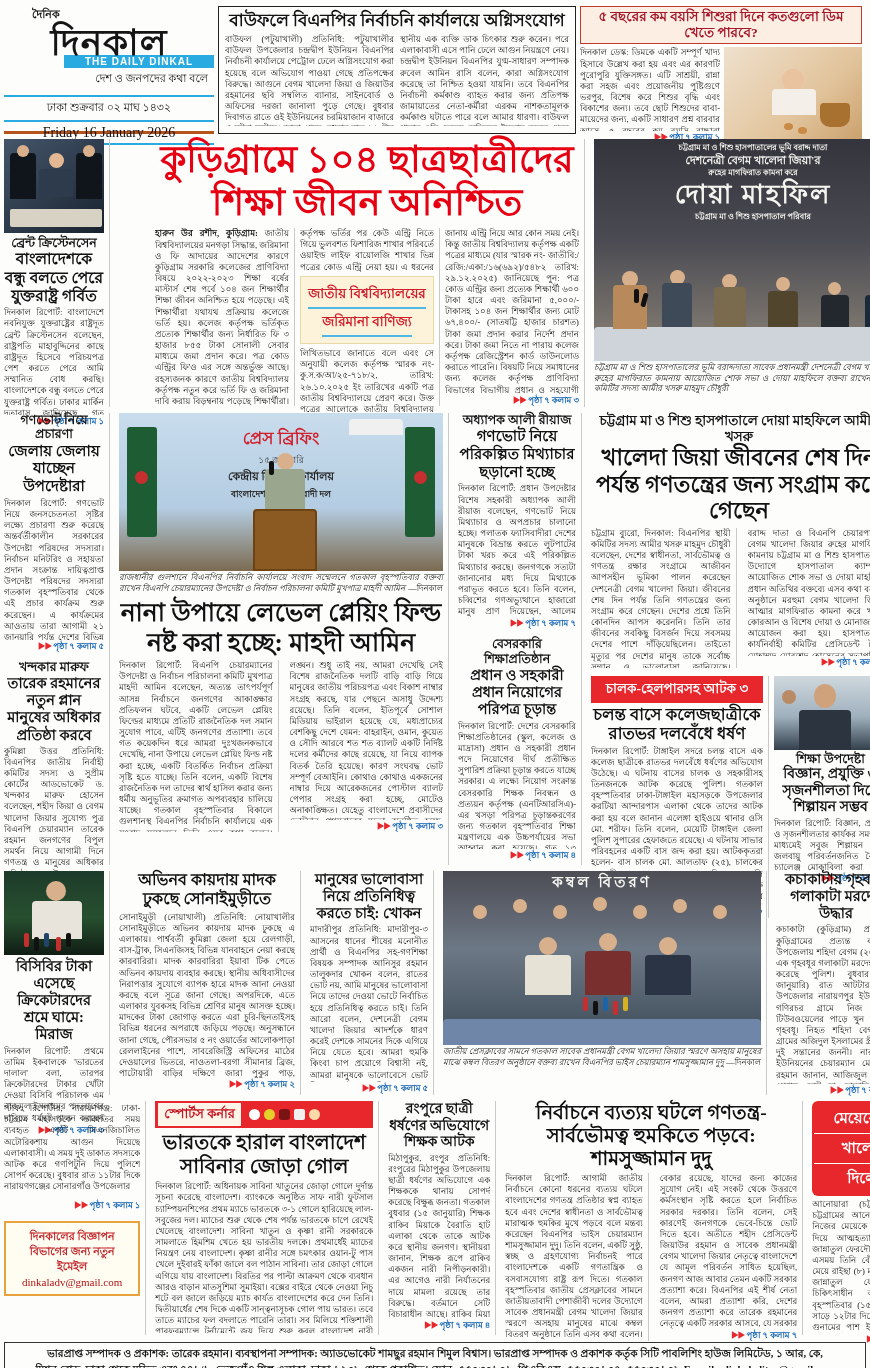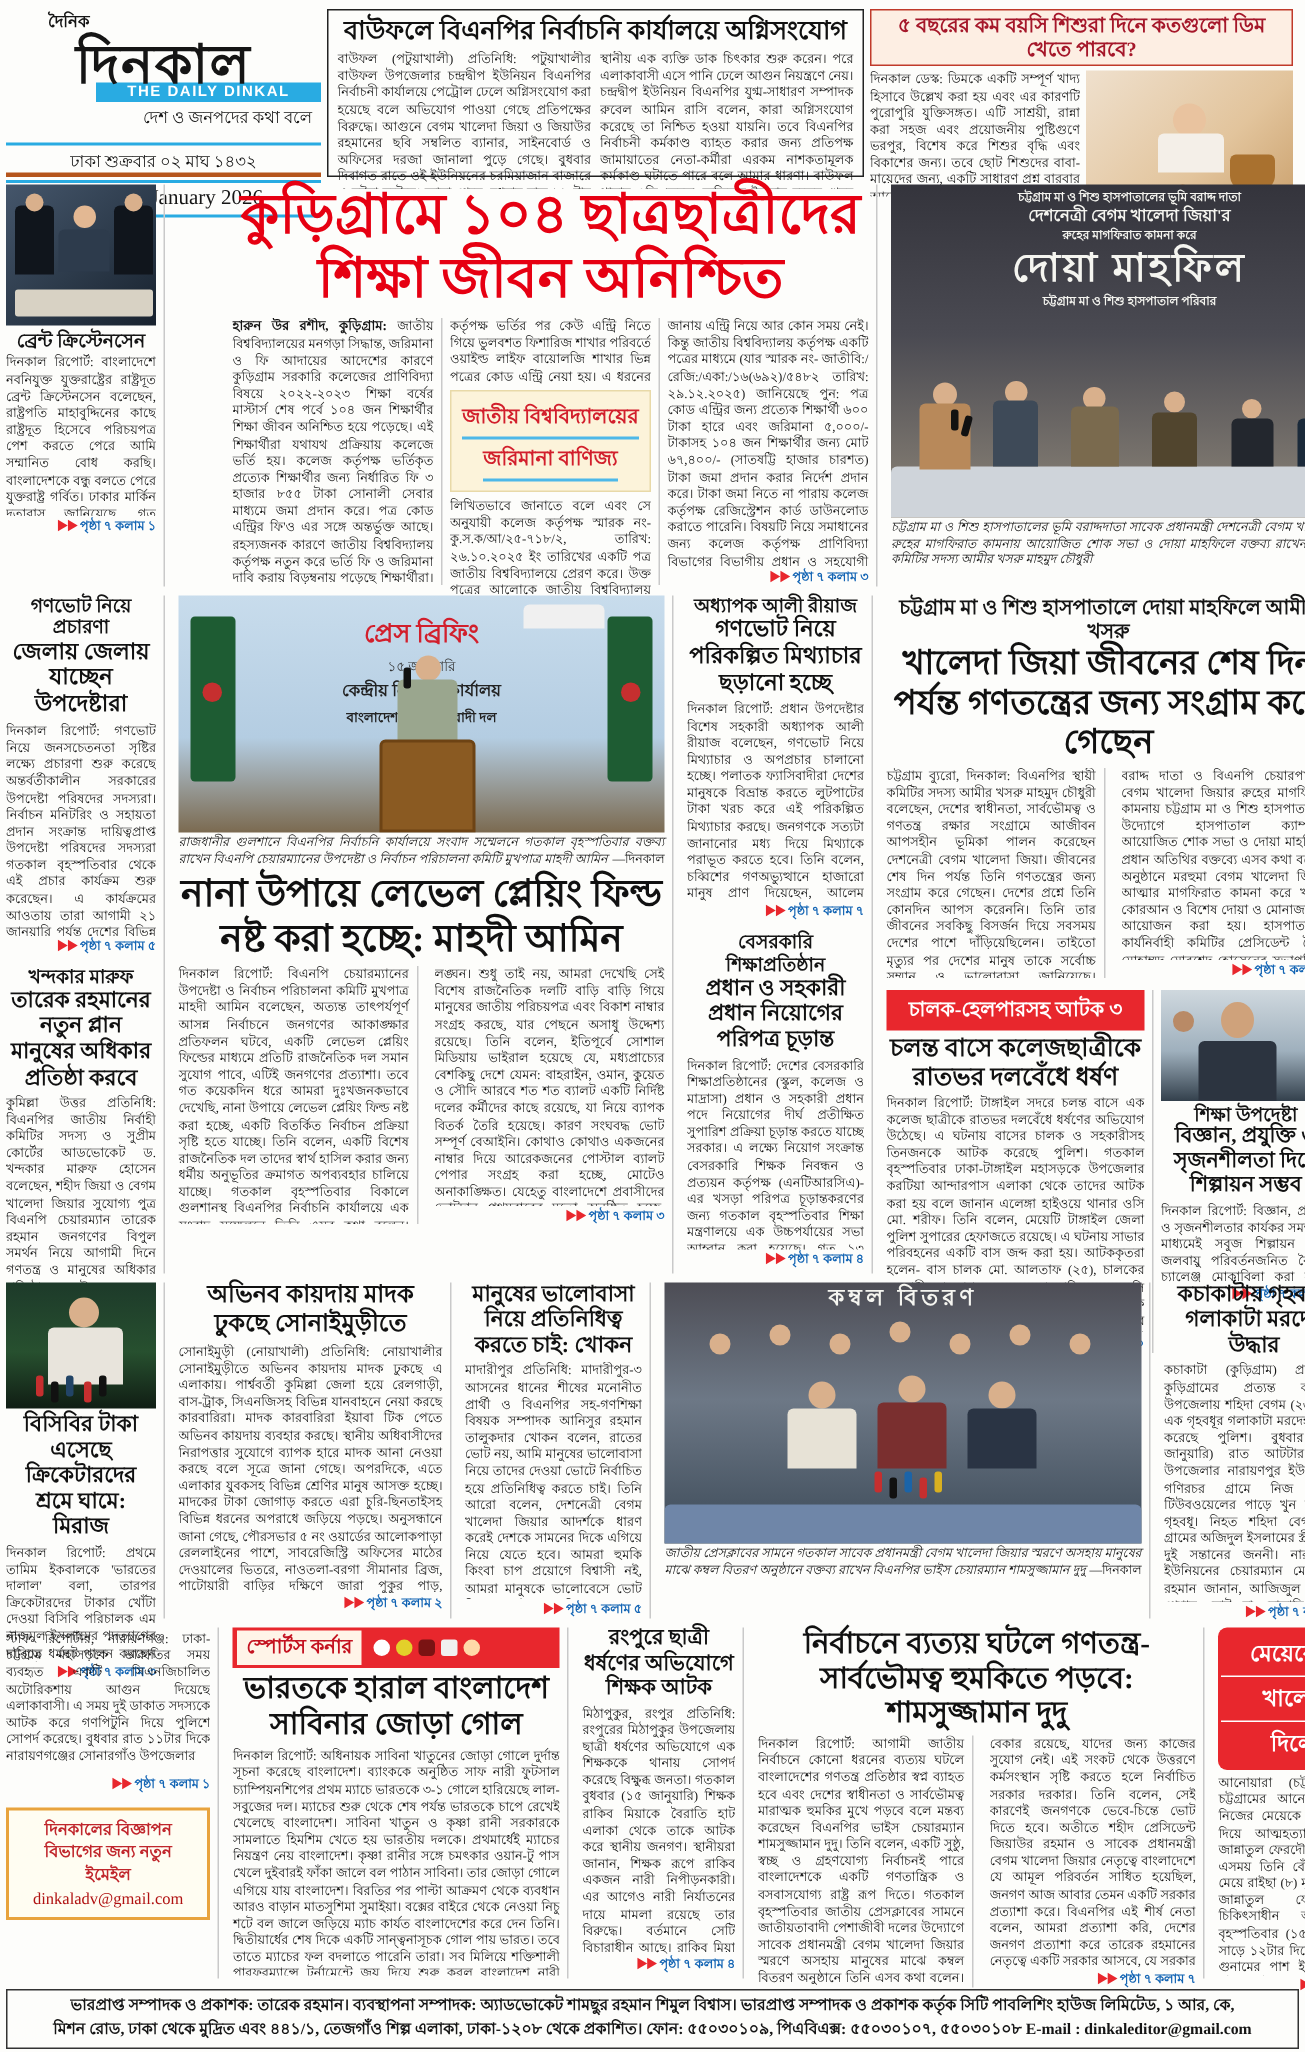--- a/index.html
+++ b/index.html
@@ -38,21 +38,21 @@
   .ph-grad4 { background:linear-gradient(135deg,#efe0cd 0%,#e2c49c 60%,#caa06c 100%); }
   .ph-grad5 { background:linear-gradient(180deg,#1d3a2a 0%,#27502f 55%,#101d14 100%); }
   .ph-grad6 { background:linear-gradient(180deg,#4d4d55 0%,#6d7886 45%,#3c4a58 100%); }
   .ph-grad7 { background:linear-gradient(180deg,#cfd8de 0%,#9fb0bd 55%,#33404c 100%); }
   .photo .ph-head { position:absolute; border-radius:50%; background:#d9b08c; }
   .photo .ph-body { position:absolute; border-radius:4px 4px 0 0; }
   .photo .banner-txt { color:#f5f5f0; text-align:center; font-weight:bold; line-height:1.3; }
   .photo .mic { position:absolute; width:5px; height:14px; background:#111; border-radius:2px; }
 
   
-  .hdr { gap:4px; height:112px; }
+  .hdr { gap:4px; height:128px; }
   .boxed { border:1.5px solid #222; padding:4px 6px; }
   .baufal { flex:0 0 358px; }
   .baufal .hl { font-size:17px; margin-bottom:3px; }
   .egg { flex:0 0 282px; }
   .egg-hl { border:1.5px solid #c03a2b; background:#fdeee3; color:#a5172a; font-weight:bold;
             font-size:13.5px; text-align:center; padding:2px 3px; line-height:1.2; }
   .twocol { display:flex; gap:6px; }
   .twocol > div { flex:1; }
 
   
@@ -157,20 +157,21 @@
       <div class="photo ph-grad1" style="height:94px;">
         <span class="ph-body" style="width:26px;height:46px;left:6px;top:14px;background:#10151c;"></span>
         <span class="ph-head" style="width:12px;height:12px;left:13px;top:6px;"></span>
         <span class="ph-body" style="width:26px;height:46px;left:72px;top:14px;background:#10151c;"></span>
         <span class="ph-head" style="width:12px;height:12px;left:79px;top:6px;"></span>
         <span class="ph-body" style="width:34px;height:28px;left:35px;top:30px;background:#2d3b4c;"></span>
         <span class="ph-head" style="width:15px;height:15px;left:45px;top:14px;background:#e3b893;"></span>
         <span class="ph-body" style="width:92px;height:18px;left:6px;top:70px;background:#d8d2c4;border-radius:2px;"></span>
       </div>
       <div class="kicker" style="margin-top:3px;">ব্রেন্ট ক্রিস্টেনসেন</div>
+      <h3 class="hl" style="font-size:15.5px;">বাংলাদেশকে বন্ধু বলতে পেরে যুক্তরাষ্ট্র গর্বিত</h3>
       <div class="body-text" style="height:108px; margin-top:2px;">দিনকাল রিপোর্ট: বাংলাদেশে নবনিযুক্ত যুক্তরাষ্ট্রের রাষ্ট্রদূত ব্রেন্ট ক্রিস্টেনসেন বলেছেন, রাষ্ট্রপতি মাহাবুদ্দিনের কাছে রাষ্ট্রদূত হিসেবে পরিচয়পত্র পেশ করতে পেরে আমি সম্মানিত বোধ করছি। বাংলাদেশকে বন্ধু বলতে পেরে যুক্তরাষ্ট্র গর্বিত। ঢাকার মার্কিন দূতাবাস জানিয়েছে, গত বৃহস্পতিবার রাষ্ট্রদূত ব্রেন্ট ক্রিস্টেনসেন</div>
       <div class="more"><span class="arr">▶▶</span> <span>পৃষ্ঠা ৭ কলাম ১</span></div>
     </aside>
 
     <div class="lead-center">
       <h1 class="lead-hl">কুড়িগ্রামে ১০৪ ছাত্রছাত্রীদের শিক্ষা জীবন অনিশ্চিত</h1>
       <div class="row col-sep" style="height:178px;">
         <div style="flex:1;">
           <div class="body-text" style="height:178px;"><b>হারুন উর রশীদ, কুড়িগ্রাম:</b> <span>জাতীয় বিশ্ববিদ্যালয়ের মনগড়া সিদ্ধান্ত, জরিমানা ও ফি আদায়ের আদেশের কারণে কুড়িগ্রাম সরকারি কলেজের প্রাণিবিদ্যা বিষয়ে ২০২২-২০২৩ শিক্ষা বর্ষের মাস্টার্স শেষ পর্বে ১০৪ জন শিক্ষার্থীর শিক্ষা জীবন অনিশ্চিত হয়ে পড়েছে। এই শিক্ষার্থীরা যথাযথ প্রক্রিয়ায় কলেজে ভর্তি হয়। কলেজ কর্তৃপক্ষ ভর্তিকৃত প্রত্যেক শিক্ষার্থীর জন্য নির্ধারিত ফি ৩ হাজার ৮৫৫ টাকা সোনালী সেবার মাধ্যমে জমা প্রদান করে। পত্র কোড এন্ট্রির ফি'ও এর সঙ্গে অন্তর্ভুক্ত আছে। রহস্যজনক কারণে জাতীয় বিশ্ববিদ্যালয় কর্তৃপক্ষ নতুন করে ভর্তি ফি ও জরিমানা দাবি করায় বিড়ম্বনায় পড়েছে শিক্ষার্থীরা। অনুষ্ঠানে জানা যায়, কুড়িগ্রাম সরকারি কলেজের প্রাণিবিদ্যা বিষয়ের ফিশারিজ ও ওয়াইল্ড লাইফ বায়োলজি শাখা নামে দুটি শাখা রয়েছে। দুটি শাখার মধ্যে এ কলেজের ফিশারিজ শাখার বিষয়গুলো পড়ানো হয়। কলেজ</span></div>
         </div>

